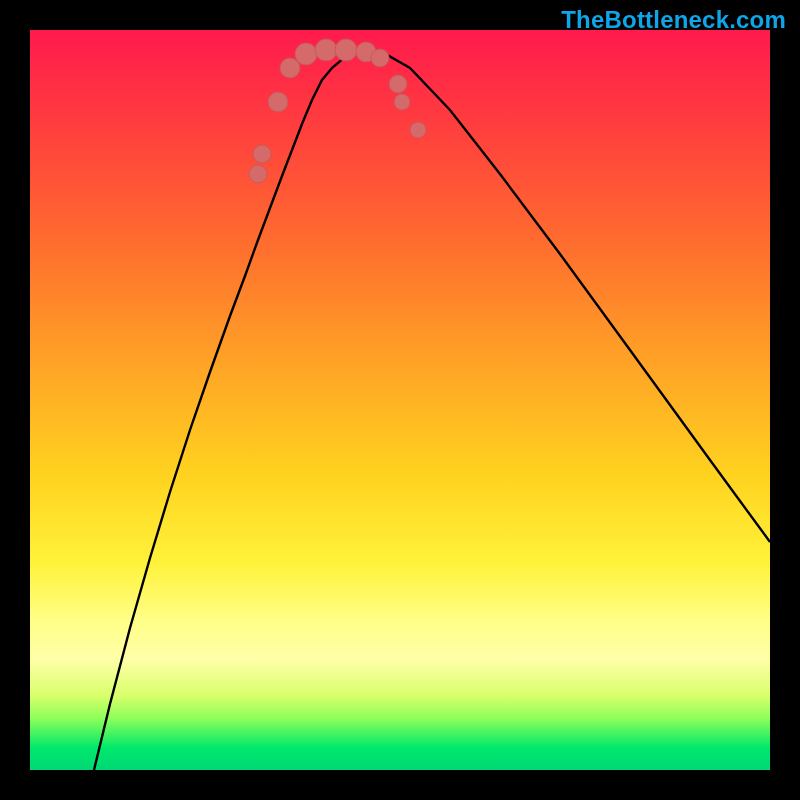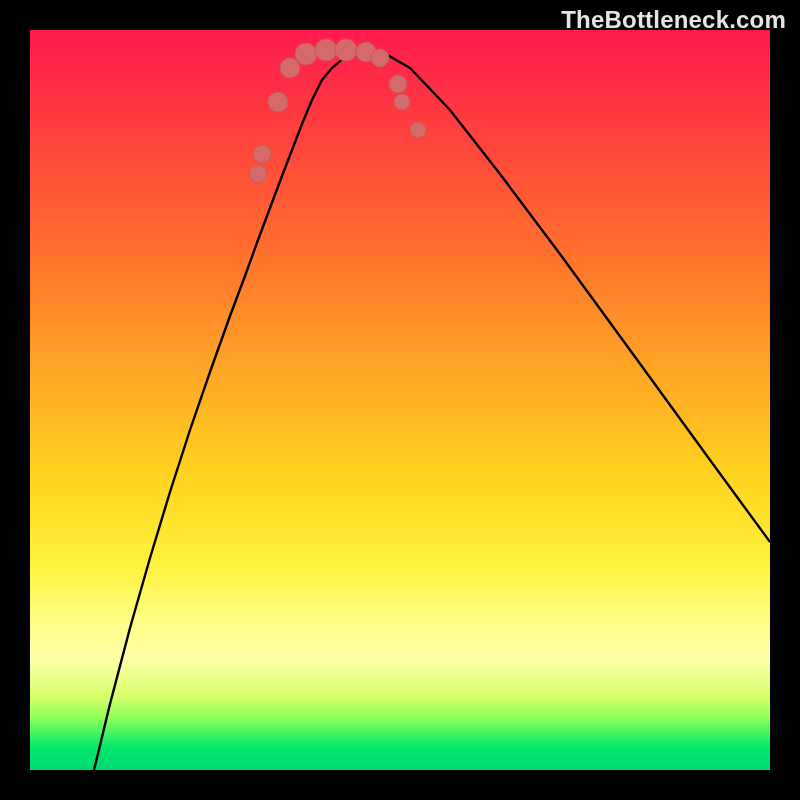--- a/index.html
+++ b/index.html
@@ -40,21 +40,21 @@
       #00d877 100%
     );
   }
   .watermark {
     position: absolute;
     top: 6px;
     right: 14px;
     font-family: Arial, Helvetica, sans-serif;
     font-size: 24px;
     font-weight: 600;
-    color: #e5e5e5;
+    color: #0ea5e9;
     letter-spacing: 0.2px;
     user-select: none;
   }
   svg.curve {
     position: absolute;
     left: 0;
     top: 0;
     width: 740px;
     height: 740px;
     overflow: visible;

